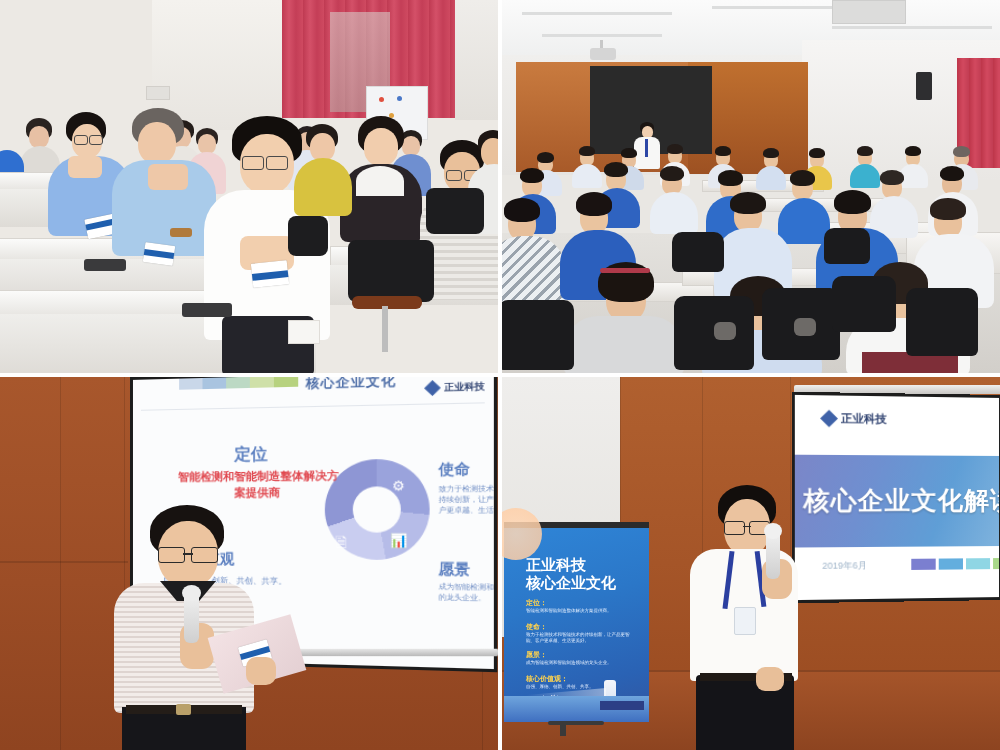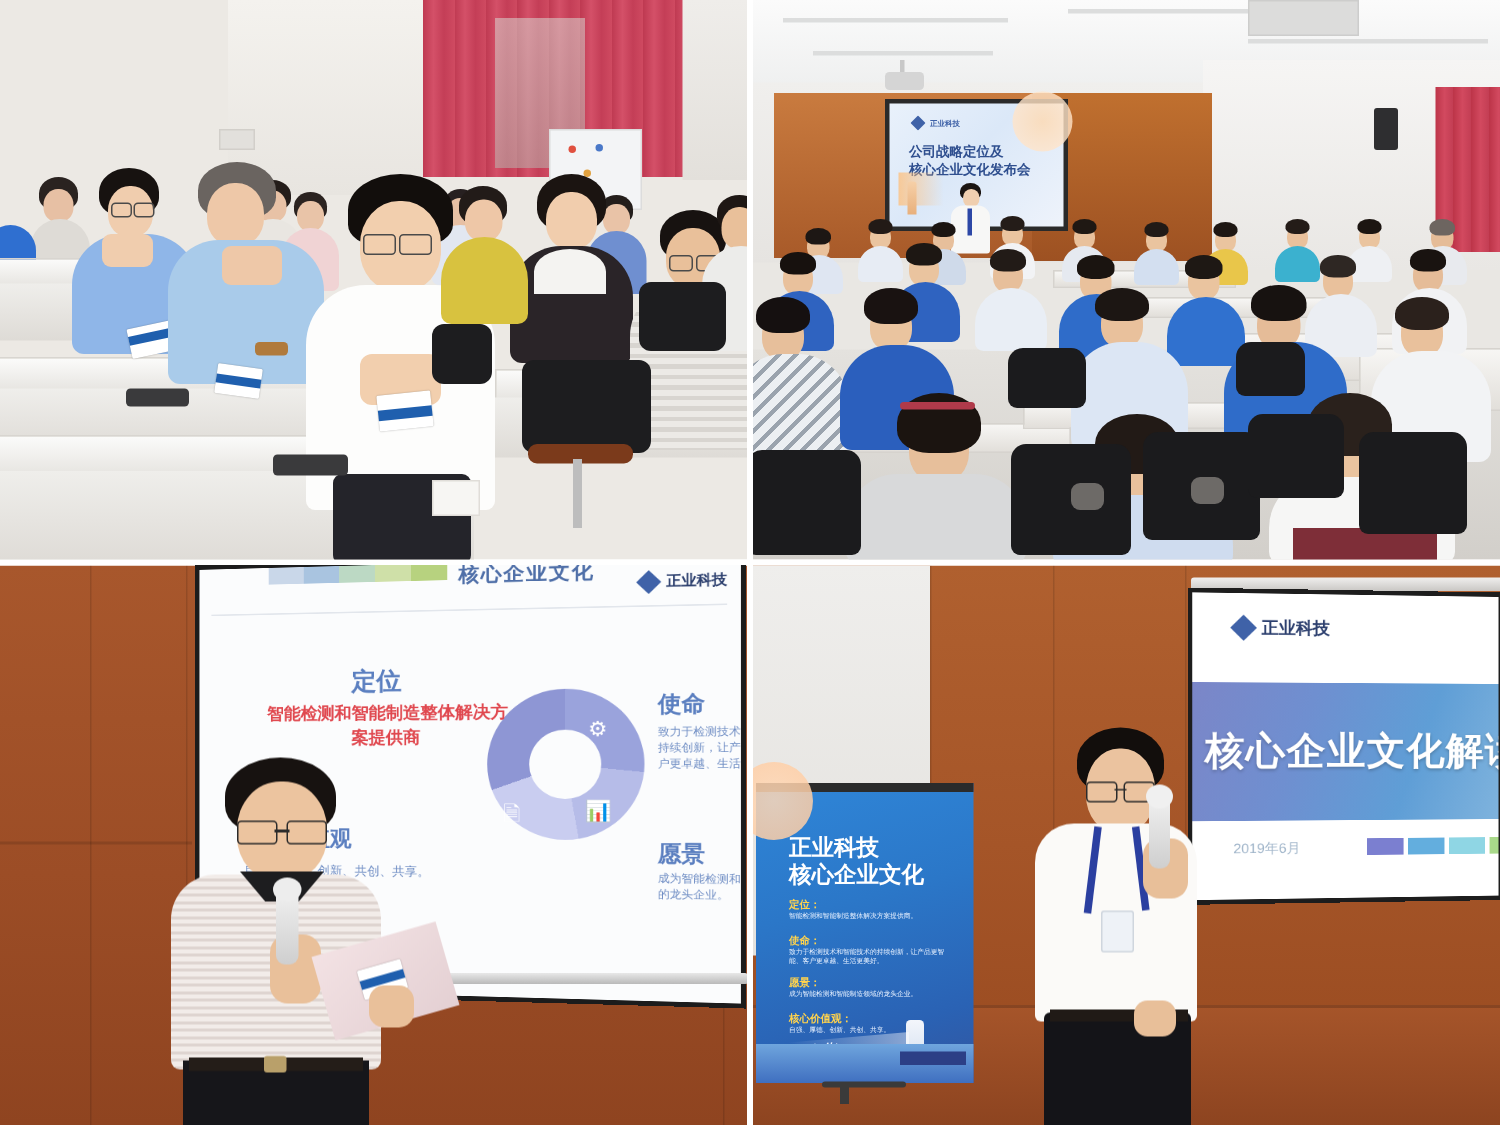--- a/index.html
+++ b/index.html
@@ -269,33 +269,20 @@
     <div class="layer tr-wallR"></div>
     <div class="layer tr-wallL"></div>
     <div class="layer tr-wood"></div>
     <div class="layer tr-wood2"></div>
     <div class="layer tr-curtain"></div>
     <div class="layer tr-spk"></div>
     <div class="layer tr-projstem"></div>
     <div class="layer tr-proj"></div>
 
     <div class="layer tr-screenframe"></div>
-    <div class="layer tr-screen">
-      <span class="tr-sun"></span>
-      <span class="logo-wrap" style="left:14px;top:8px;">
-        <svg width="10" height="10" viewBox="0 0 10 10">
-          <polygon points="5,0 10,5 5,10 0,5" fill="#3f62a8"></polygon>
-        </svg>
-        <span style="font-size:5px;font-weight:bold;color:#3f62a8;">正业科技</span>
-      </span>
-      <span style="position:absolute;left:13px;top:26px;font-size:9px;font-weight:bold;color:#2f4f8f;">公司战略定位及</span>
-      <span style="position:absolute;left:13px;top:38px;font-size:9px;font-weight:bold;color:#2f4f8f;">核心企业文化发布会</span>
-      <span class="tr-slidebeam"></span>
-      <span style="position:absolute;left:12px;top:52px;width:6px;height:22px;background:linear-gradient(180deg,#f6d0a8,#e8b07c);border-radius:2px 2px 0 0;"></span>
-    </div>
 
     <div class="layer" style="left:134px;top:122px;">
       <span class="hair" style="left:4px;top:0;width:14px;height:11px;background:#1b1512;"></span>
       <span class="head" style="left:6px;top:4px;width:11px;height:12px;background:#f0cfb0;"></span>
       <span class="body" style="left:-2px;top:15px;width:26px;height:32px;background:#f7f7f6;border-radius:8px 8px 2px 2px;"></span>
       <span style="position:absolute;left:9px;top:17px;width:3px;height:18px;background:#2c47a6;"></span>
     </div>
 
     <div class="layer tr-floor"></div>
 

